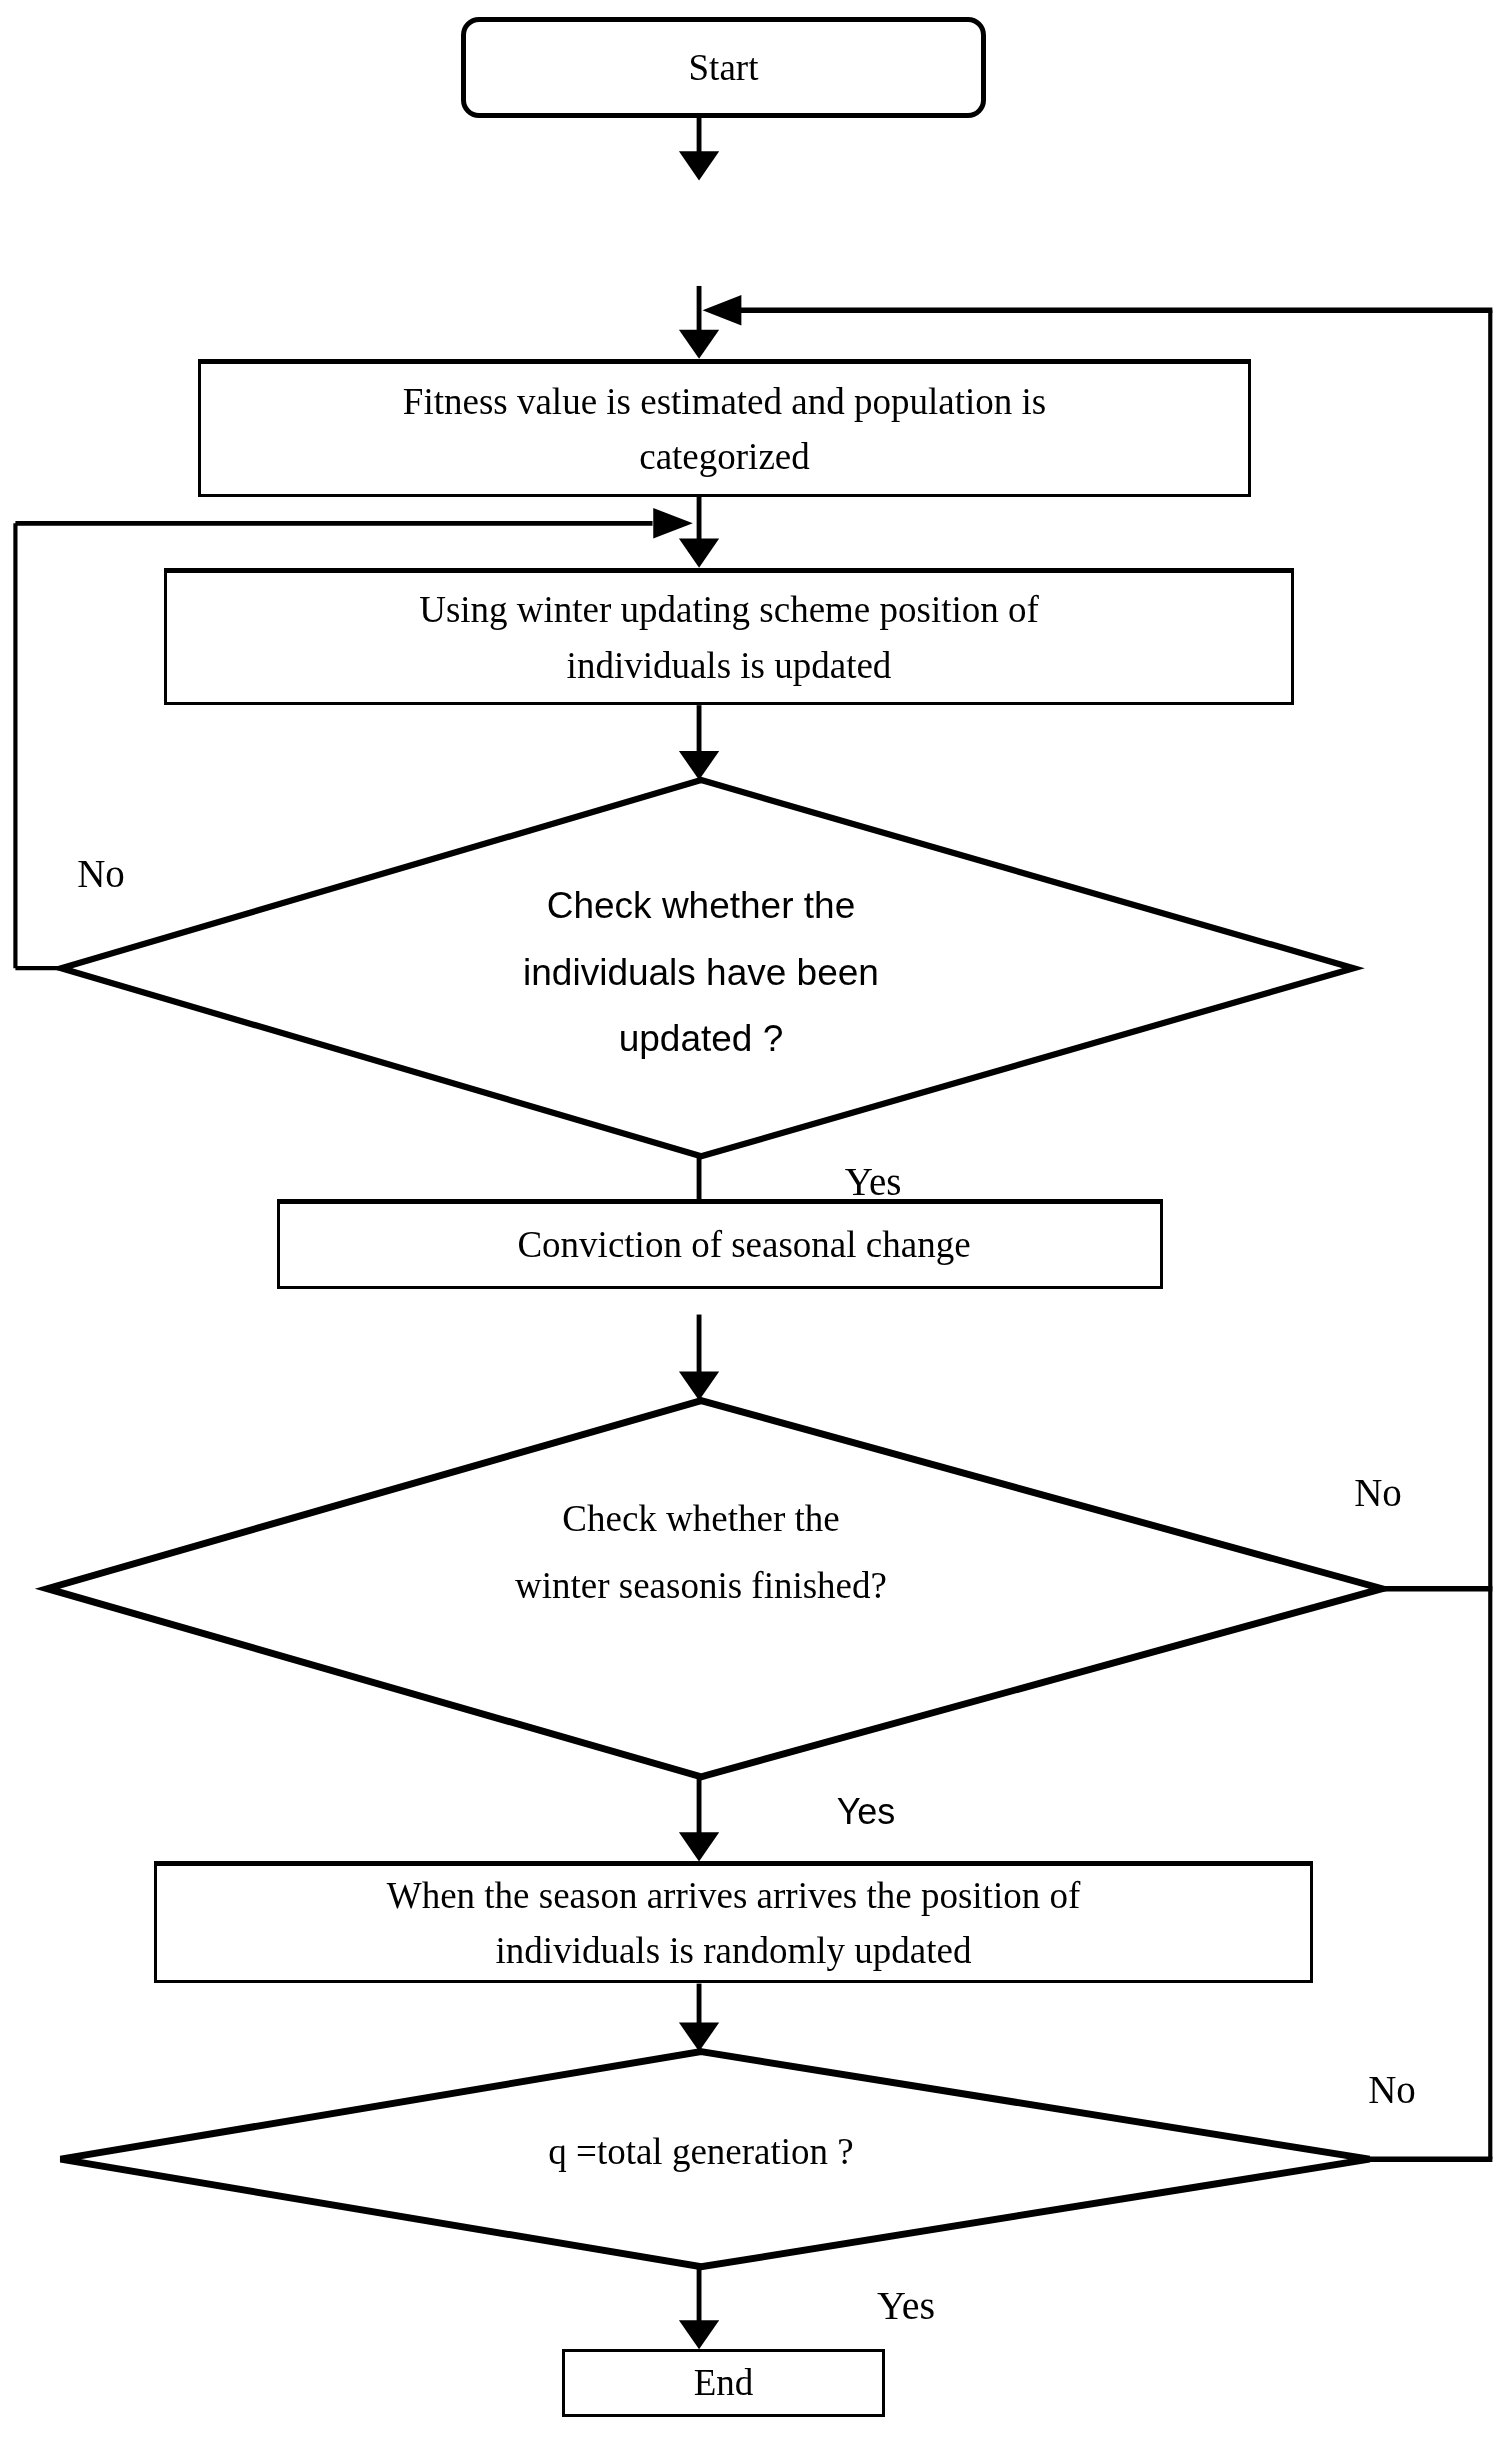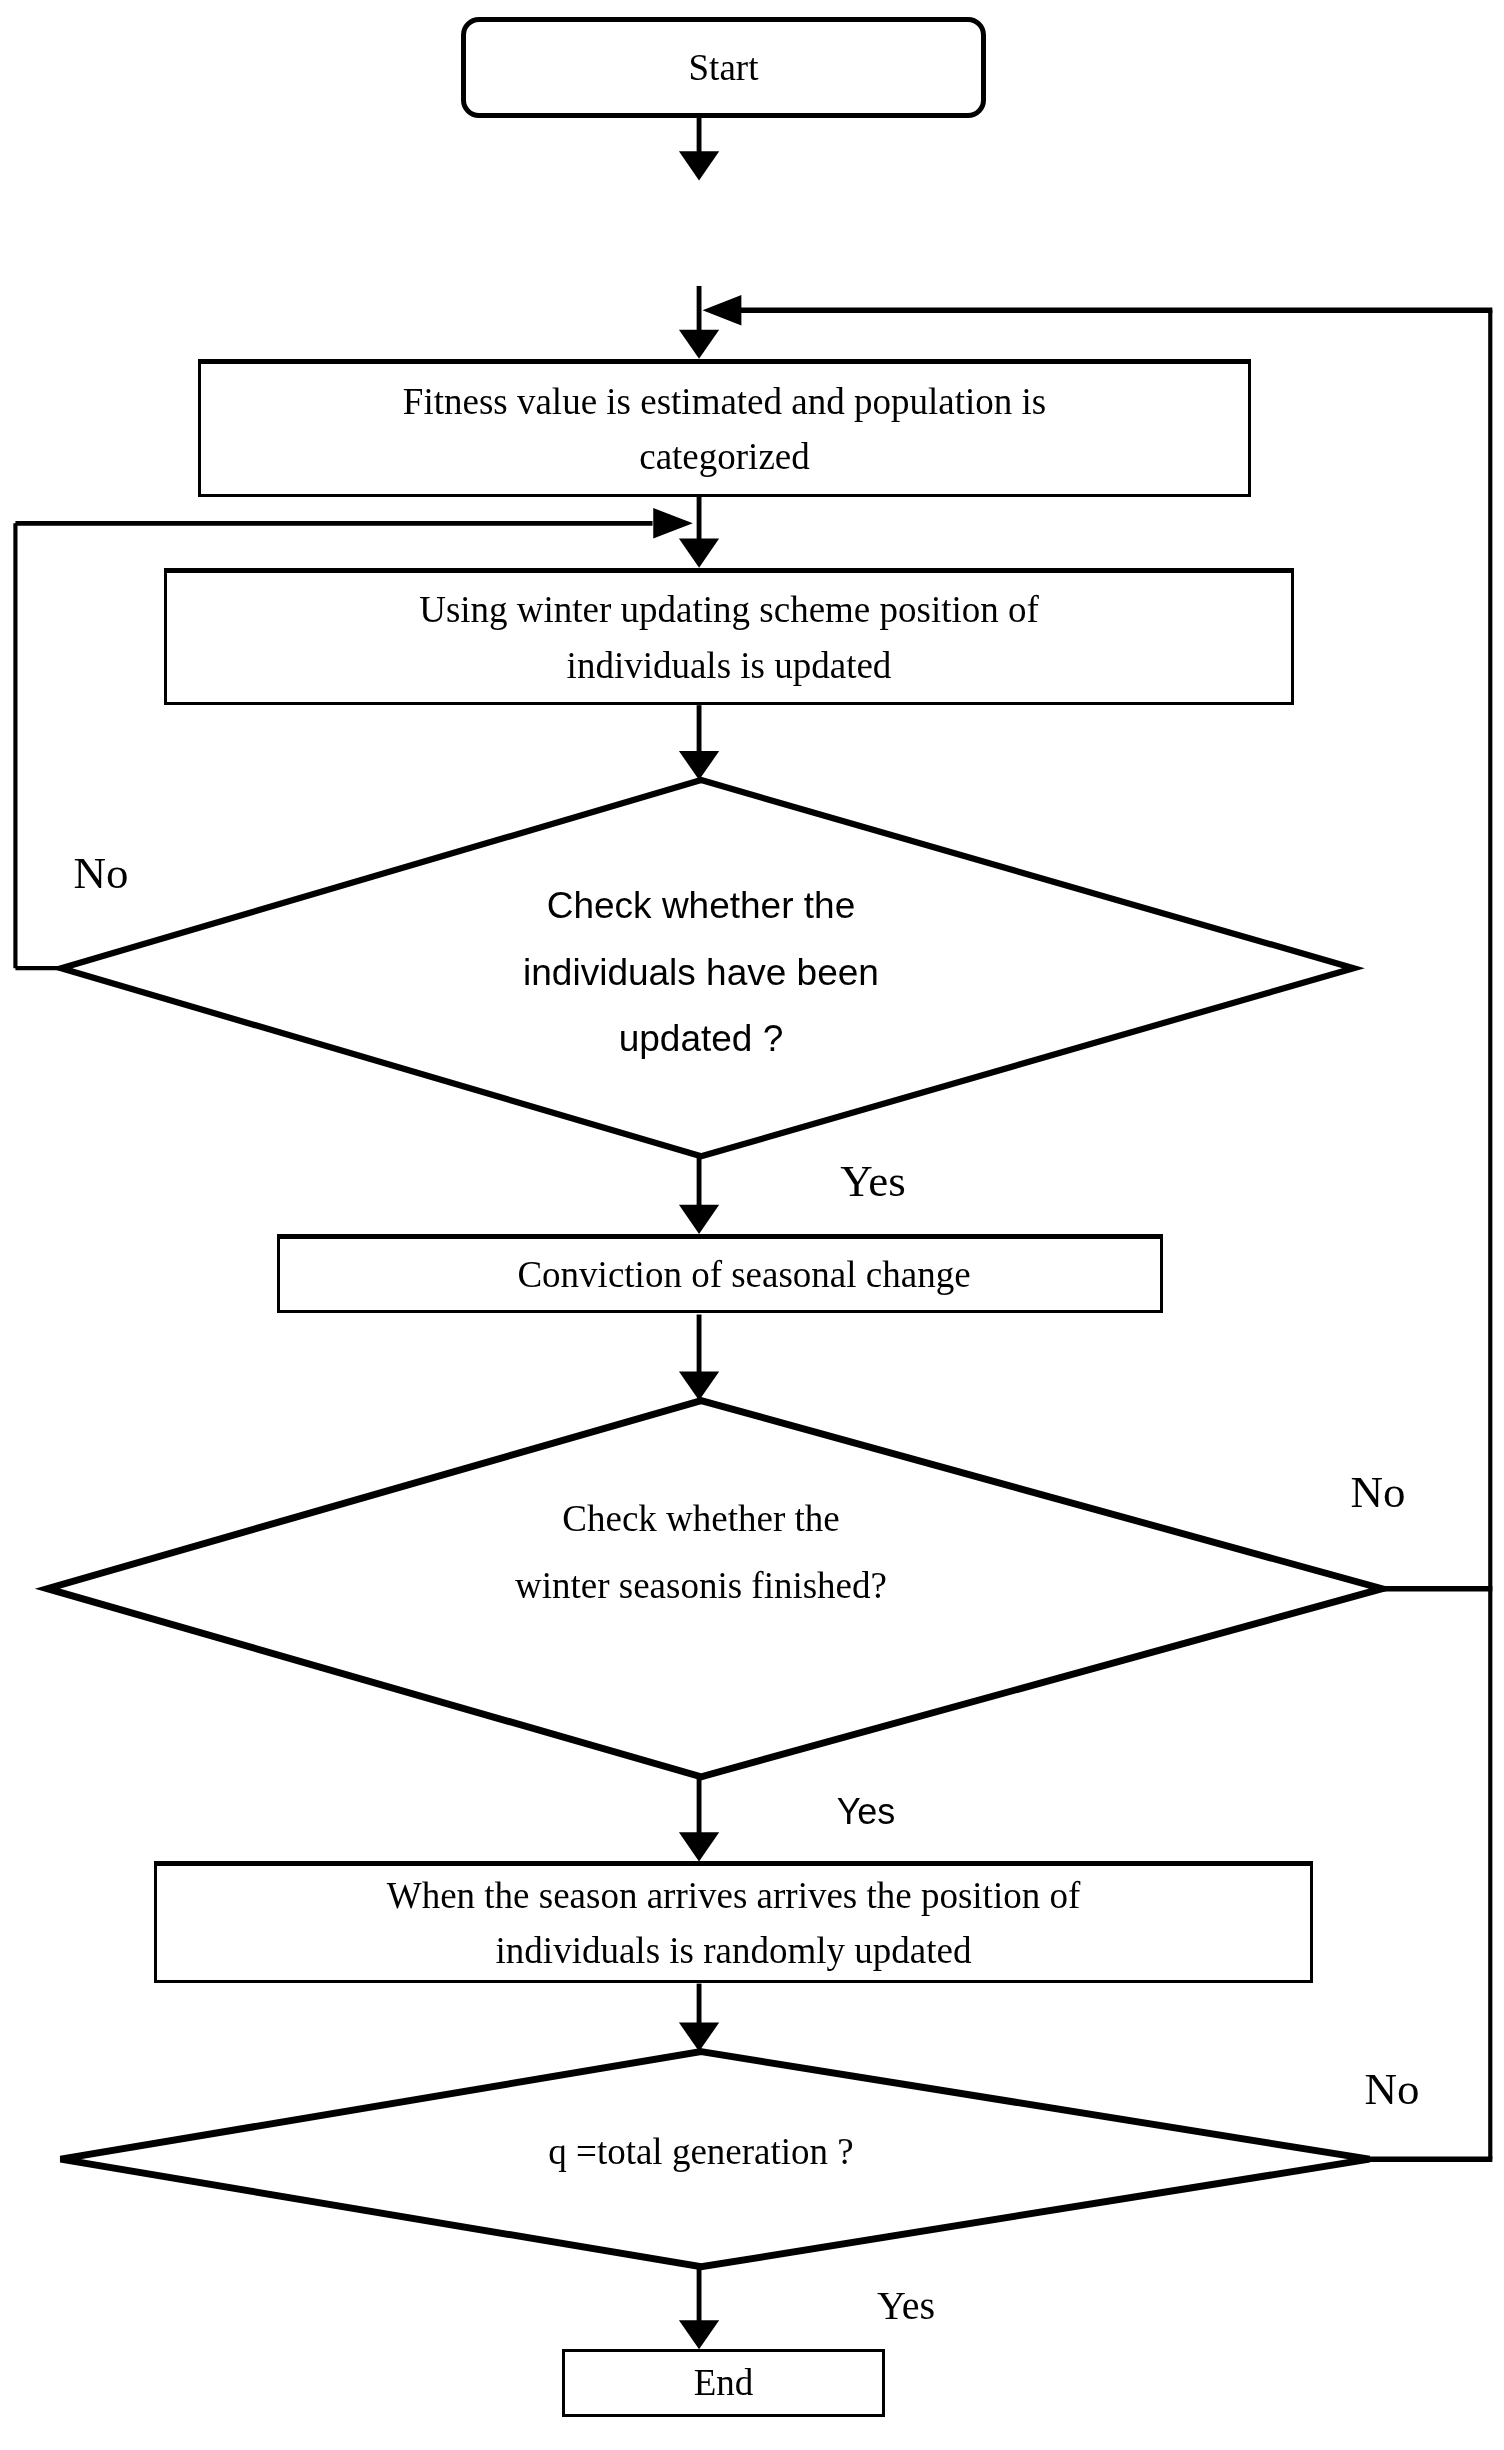--- a/index.html
+++ b/index.html
@@ -33,21 +33,21 @@
   .terminator { border-width: 5.6px; }
   .process { border-top-width: 5.6px; }
 
   .dlabel, .elabel {
     position: absolute;
     transform: translate(-50%, -50%);
     text-align: center;
     white-space: pre-line;
   }
   .dlabel { font-size: 37px; line-height: 1.8; }
-  .elabel { font-size: 45px; line-height: 1; }
+  .elabel { font-size: 39px; line-height: 1; }
 
   .sans { font-family: "Liberation Sans", sans-serif; }
   .big { font-size: 40px; }
 </style>
 </head>
 <body>
 
 <div class="canvas">
 
   <svg class="wires" width="1505" height="2450" viewBox="0 0 2168 3530">
@@ -103,21 +103,21 @@
   <div class="node process" style="left:176px; top:359px; width:1053px; height:138px;">
     <span class="lbl">Fitness value is estimated and population is
 categorized</span>
   </div>
 
   <div class="node process" style="left:142px; top:568px; width:1130px; height:137px;">
     <span class="lbl">Using winter updating scheme position of
 individuals is updated</span>
   </div>
 
-  <div class="node process" style="left:255px; top:1234px; width:886px; height:79px;padding-left:48px;">
+  <div class="node process" style="left:255px; top:1199px; width:886px; height:90px;padding-left:48px;">
     <span class="lbl">Conviction of seasonal change</span>
   </div>
 
   <div class="node process" style="left:132px; top:1861px; width:1159px; height:122px;">
     <span class="lbl">When the season arrives arrives the position of
 individuals is randomly updated</span>
   </div>
 
   <div class="node" style="left:540px; top:2349px; width:323px; height:68px;">
     <span class="lbl big">End</span>

